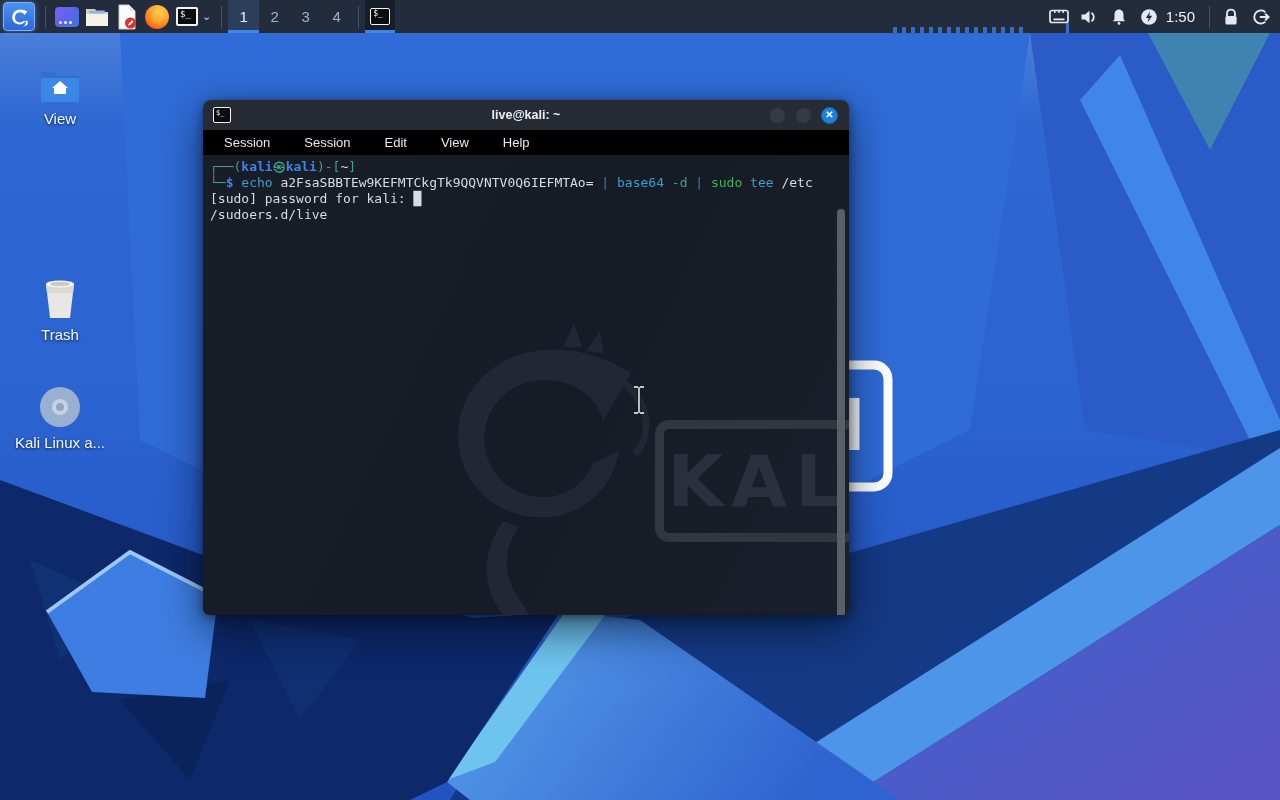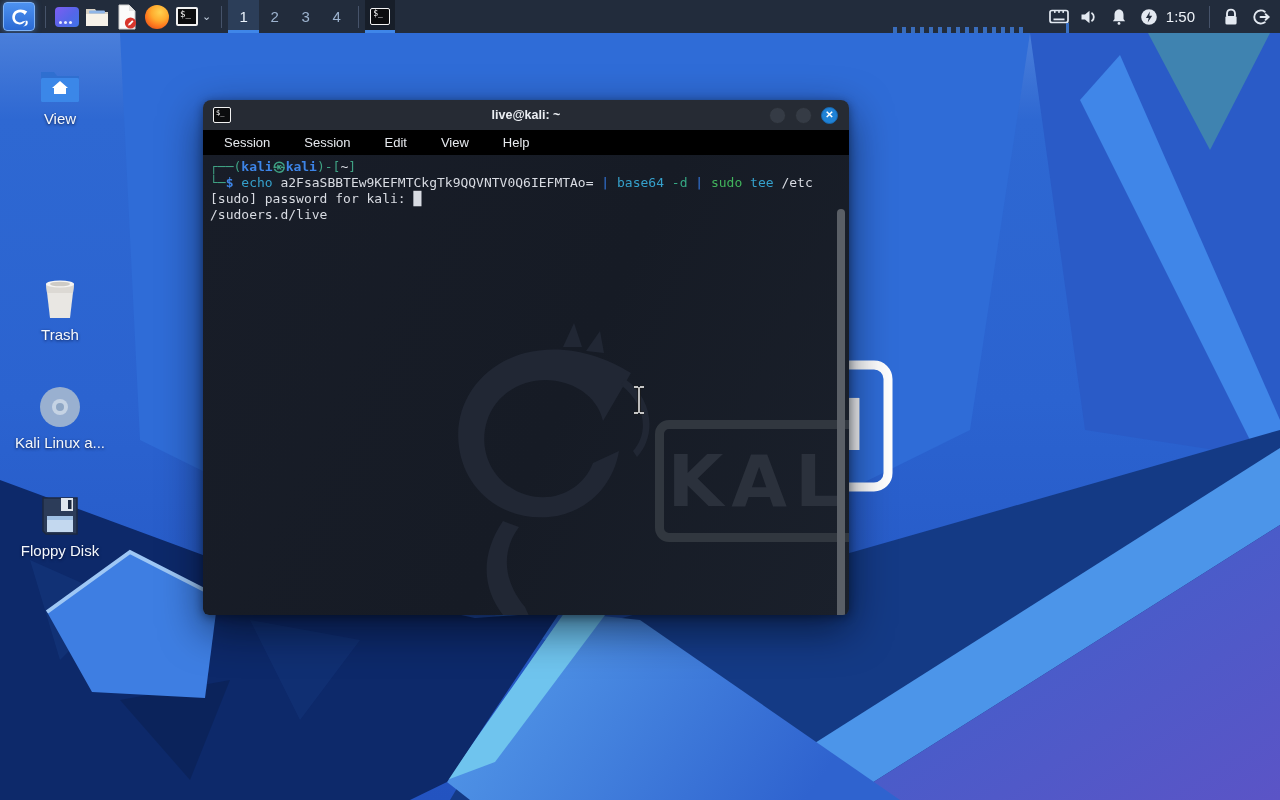--- a/index.html
+++ b/index.html
@@ -154,32 +154,20 @@
     <div class="ic">
       <svg width="42" height="42" viewBox="0 0 42 42">
         <circle cx="21" cy="21" r="20" fill="#9fb4d0" opacity="0.95"></circle>
         <circle cx="21" cy="21" r="8" fill="#c5d3e4"></circle>
         <circle cx="21" cy="21" r="4" fill="#8ea6c4"></circle>
       </svg>
     </div>
     <div class="lb">Kali Linux a...</div>
   </div>
 
-  <div class="dicon" style="top:488px">
-    <div class="ic">
-      <svg width="38" height="40" viewBox="0 0 38 40">
-        <path d="M2,2 L36,2 L36,38 L5,38 L2,35 Z" fill="#2c3c59" stroke="#1c2940" stroke-width="1.5"></path>
-        <rect x="20" y="2" width="12" height="13" fill="#dfe6ee"></rect>
-        <rect x="27" y="4" width="3.5" height="9" fill="#1c2940"></rect>
-        <rect x="6" y="20" width="26" height="16" fill="#c3d8ef"></rect>
-        <rect x="6" y="20" width="26" height="4" fill="#9fc0e4"></rect>
-      </svg>
-    </div>
-    <div class="lb">Floppy Disk</div>
-  </div>
 
   <div id="panel">
     <div id="kali-menu">
       <svg width="24" height="22" viewBox="0 0 26 24">
         <path d="M22,6 C17,2.5 9.5,3 6.8,7.8 C4.2,12.4 6.2,18.2 11.2,19.7 C14.8,20.8 18.4,19.2 20,16 L16.8,16.9 C14.7,18.7 11.1,18 9.5,15.6 C7.7,12.9 8.6,9.2 11.3,7.7 C14,6.1 17.6,7 19.2,9.7 L22,6 Z" fill="#ffffff"></path>
         <path d="M20,16 C21,18.5 20,21 17.5,22.5 L21.5,21 C22.8,19.5 22.8,17.5 22,16 Z" fill="#ffffff"></path>
       </svg>
     </div>
     <div class="p-sep"></div>
 

